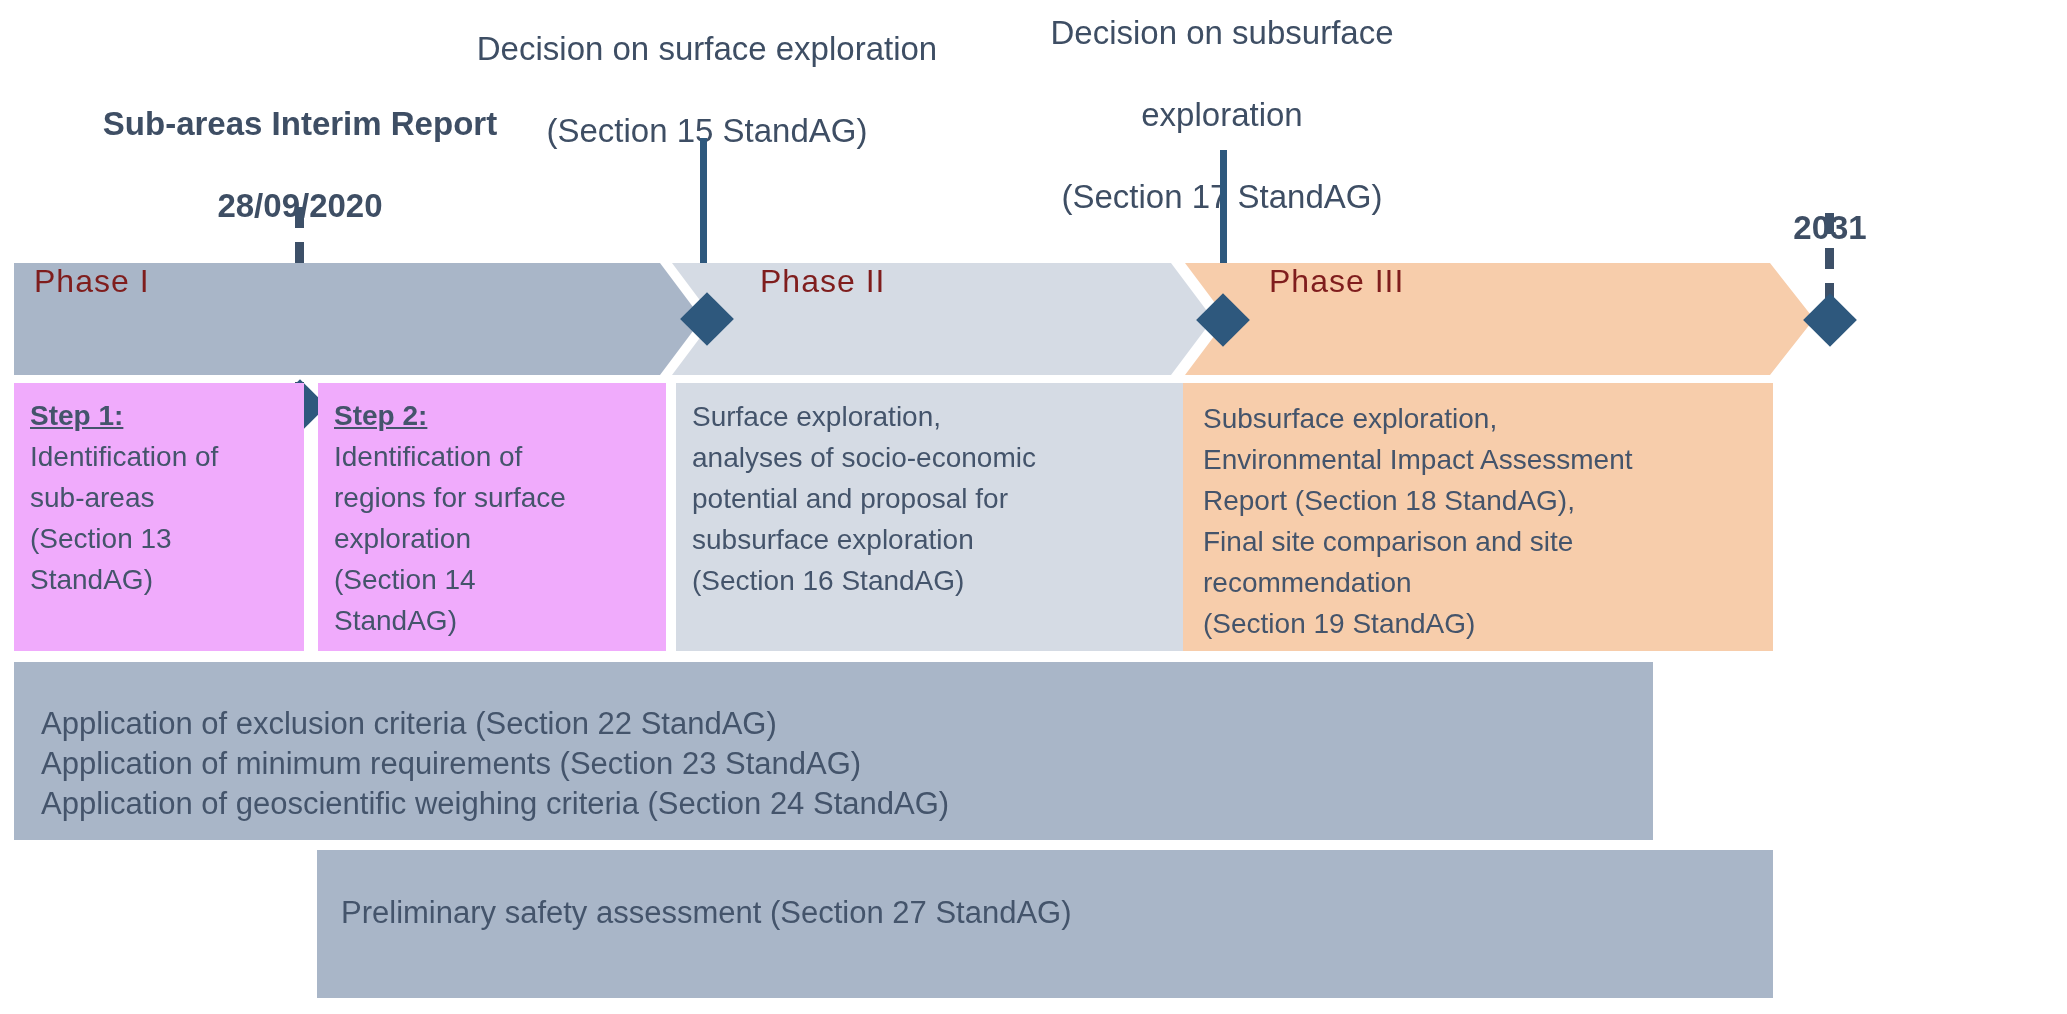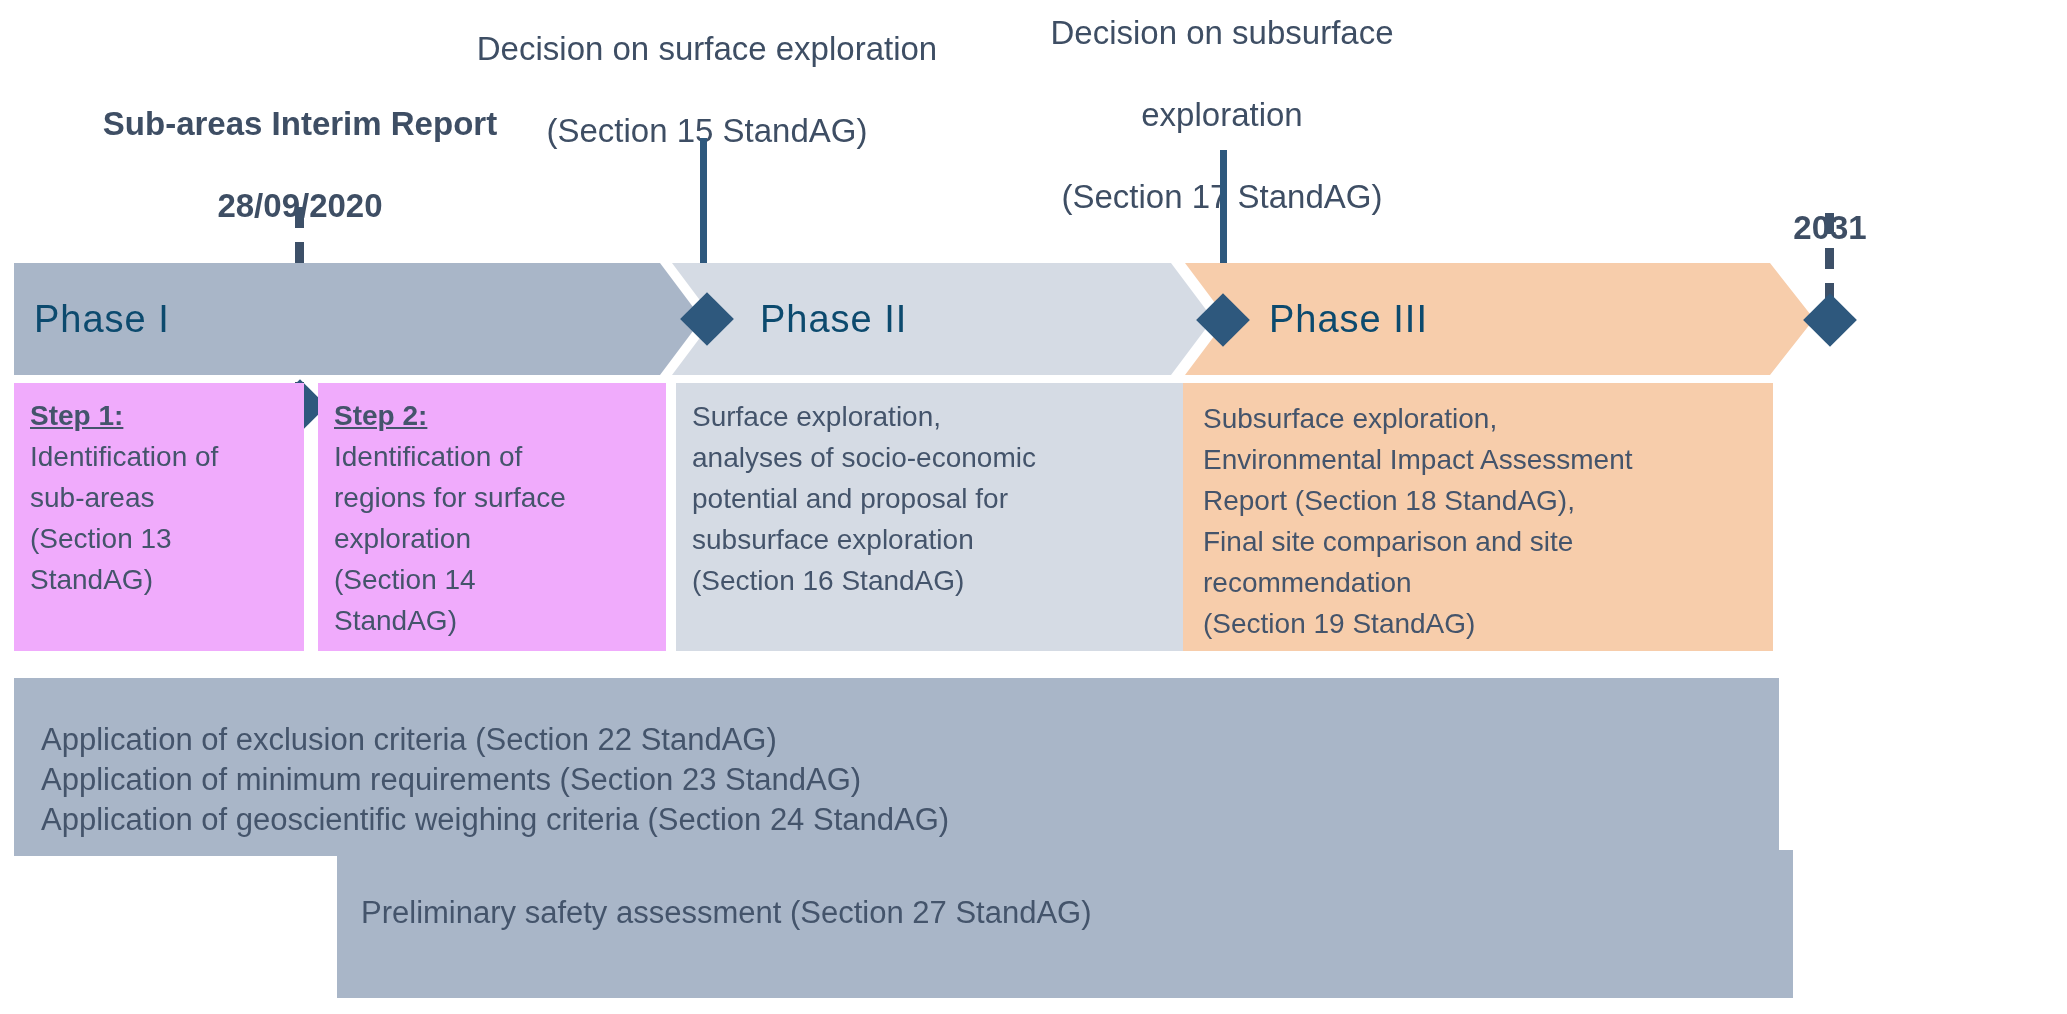--- a/index.html
+++ b/index.html
@@ -19,22 +19,22 @@
   
   .vline{width:7px;background:#2e587d;}
   .vdash{
     width:9px;
     background:repeating-linear-gradient(to bottom,#3d5068 0 21px,transparent 21px 35px);
   }
 
   
   .band{top:263px;height:112px;}
   .arrow{
-    display:flex;align-items:center;
-    font-size:38px;color:#0c4a6e;letter-spacing:1px;
+    display:flex;align-items:flex-start;
+    font-size:32px;color:#7f1d1d;letter-spacing:1px;
   }
   .arrow1{
     left:14px;width:688px;background:#a9b6c8;
     clip-path:polygon(0 0,calc(100% - 42px) 0,100% 50%,calc(100% - 42px) 100%,0 100%);
     padding-left:20px;box-sizing:border-box;
   }
   .arrow2{
     left:672px;width:541px;background:#d5dbe4;
     clip-path:polygon(0 0,calc(100% - 42px) 0,100% 50%,calc(100% - 42px) 100%,0 100%,42px 50%);
     padding-left:88px;box-sizing:border-box;
@@ -131,23 +131,23 @@
   </div>
 
   <div class="abs box orange" style="left:1183px;width:590px;padding-top:15px;padding-left:20px;"><span>Subsurface exploration,
 Environmental Impact Assessment
 Report (Section 18 StandAG),
 Final site comparison and site
 recommendation
 (Section 19 StandAG)</span>
   </div>
 
-  <div class="abs bar" style="left:14px;top:678px;width:1765px;height:178px;padding:42px 0 0 27px;">
+  <div class="abs bar" style="left:14px;top:662px;width:1639px;height:178px;padding:42px 0 0 27px;">
     <div>Application of exclusion criteria (Section 22 StandAG)</div>
     <div>Application of minimum requirements (Section 23 StandAG)</div>
     <div>Application of geoscientific weighing criteria (Section 24 StandAG)</div>
   </div>
 
-  <div class="abs bar" style="left:317px;top:850px;width:1456px;height:148px;padding:43px 0 0 24px;margin-left:20px;">
+  <div class="abs bar" style="left:317px;top:850px;width:1456px;height:148px;padding:43px 0 0 24px;">
     <div>Preliminary safety assessment (Section 27 StandAG)</div>
   </div>
 
 </div>
 
 </body></html>

